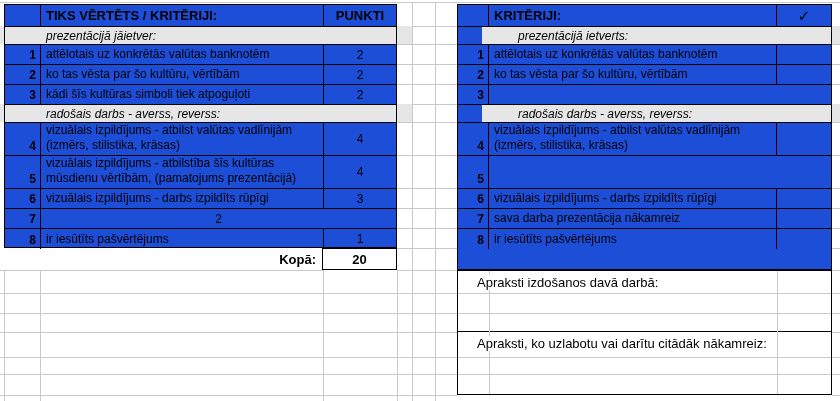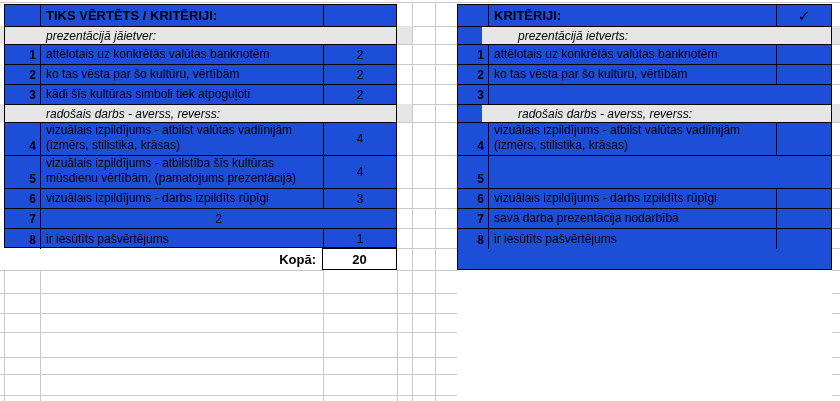--- a/index.html
+++ b/index.html
@@ -119,20 +119,21 @@
   <div class="grayext" style="left:397px;top:26px;width:15px;height:18px;"></div>
   <div class="grayext" style="left:0;top:104px;width:4px;height:18px;"></div>
   <div class="grayext" style="left:397px;top:104px;width:15px;height:18px;"></div>
   <div class="grayext" style="left:832px;top:26px;width:8px;height:18px;"></div>
   <div class="grayext" style="left:832px;top:104px;width:8px;height:18px;"></div>
 
   <div class="tbl" id="ltable">
     <div class="row h22 hdr">
       <div class="cell num"></div>
       <div class="cell txt hdrtitle">TIKS VĒRTĒTS / KRITĒRIJI:</div>
+      <div class="cell pts hdrpts">PUNKTI</div>
     </div>
     <div class="row h18">
       <div class="sec secl">prezentācijā jāietver:</div>
     </div>
     <div class="row h20">
       <div class="cell num">1</div>
       <div class="cell txt">attēlotais uz konkrētās valūtas banknotēm</div>
       <div class="cell pts">2</div>
     </div>
     <div class="row h20">
@@ -212,24 +213,38 @@
       <div class="cell numr">5</div>
       <div class="cell chk"></div>
     </div>
     <div class="row h20">
       <div class="cell numr">6</div>
       <div class="cell txtr">vizuālais izpildījums - darbs izpildīts rūpīgi</div>
       <div class="cell chk"></div>
     </div>
     <div class="row h20">
       <div class="cell numr">7</div>
-      <div class="cell txtr">sava darba prezentācija nodarbībā</div>
+      <div class="cell txtr">sava darba prezentācija nākamreiz</div>
       <div class="cell chk"></div>
     </div>
     <div class="row h20">
       <div class="cell numr">8</div>
       <div class="cell txtr">ir iesūtīts pašvērtējums</div>
       <div class="cell chk"></div>
     </div>
   </div>
 
+  <div id="comments">
+    <div class="csec" id="csec1">
+      <span class="clabel">Apraksti izdošanos davā darbā:</span>
+    </div>
+    <div class="csec" id="csec2">
+      <span class="clabel">Apraksti, ko uzlabotu vai darītu citādāk nākamreiz:</span>
+    </div>
+    <div class="cl" style="left:31px;top:0;width:1px;height:123px;"></div>
+    <div class="cl" style="left:319px;top:0;width:1px;height:123px;"></div>
+    <div class="cl" style="left:0;top:22px;width:373px;height:1px;"></div>
+    <div class="cl" style="left:0;top:42px;width:373px;height:1px;"></div>
+    <div class="cl" style="left:0;top:86px;width:373px;height:1px;"></div>
+    <div class="cl" style="left:0;top:103px;width:373px;height:1px;"></div>
+  </div>
 
 </div>
 
 </body></html>

